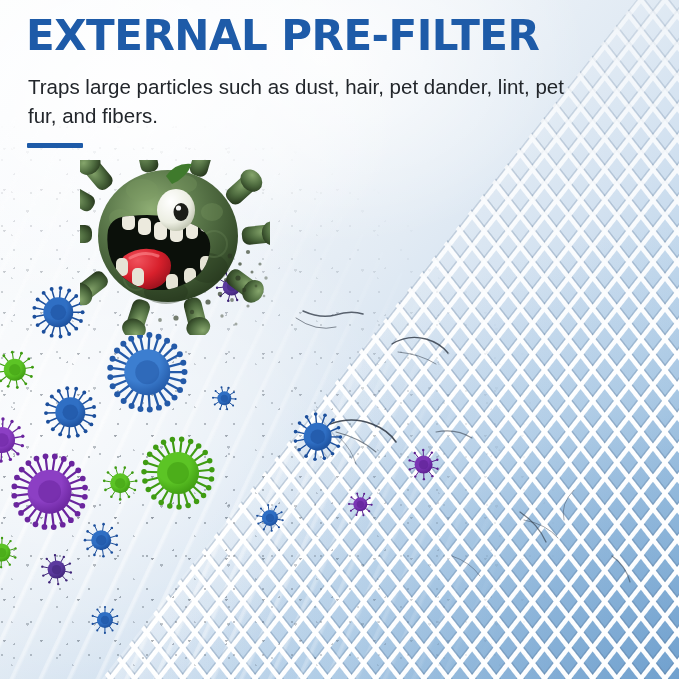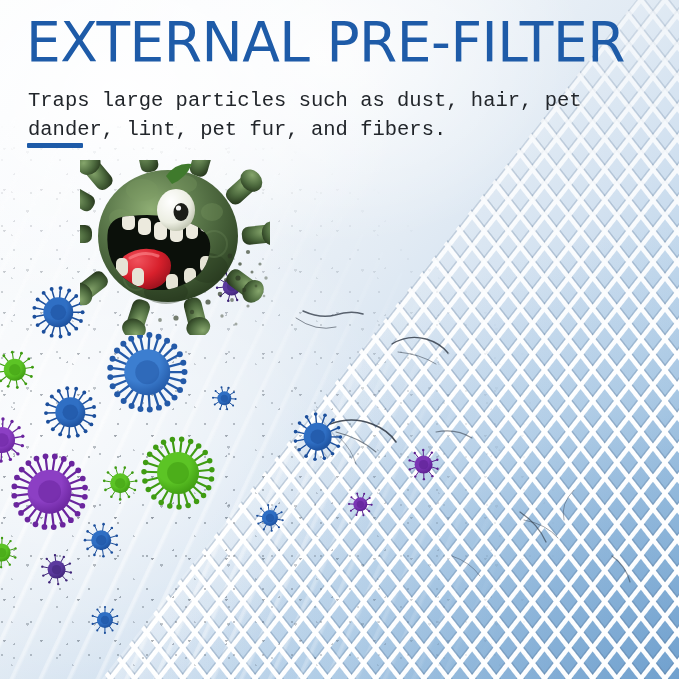--- a/index.html
+++ b/index.html
@@ -130,32 +130,31 @@
   }
 
   
   .fibers{position:absolute;inset:0;}
   .fibers path{fill:none;stroke:#2a3340;stroke-linecap:round;}
 
   
   .copy{position:absolute;left:26px;top:14px;width:590px;}
   .title{
     font-family:"DejaVu Sans",sans-serif;
-    font-weight:400;
-    font-size:55px;
+    font-weight:700;
+    font-size:42px;
     letter-spacing:-.5px;
     line-height:1.05;
     color:#1e5ba8;
     margin:0;
     white-space:nowrap;
-    text-align:right;
   }
   .subtitle{
     margin:14px 0 0 2px;
-    font-family:Liberation Mono, monospace;
+    font-family:Liberation Sans, sans-serif;
     font-size:20.5px;
     line-height:1.42;
     color:#22262b;
     max-width:566px;
   }
   .accent-bar{
     position:absolute;left:27px;top:143px;
     width:56px;height:5px;border-radius:1px;
     background:#1e5ba8;
   }

